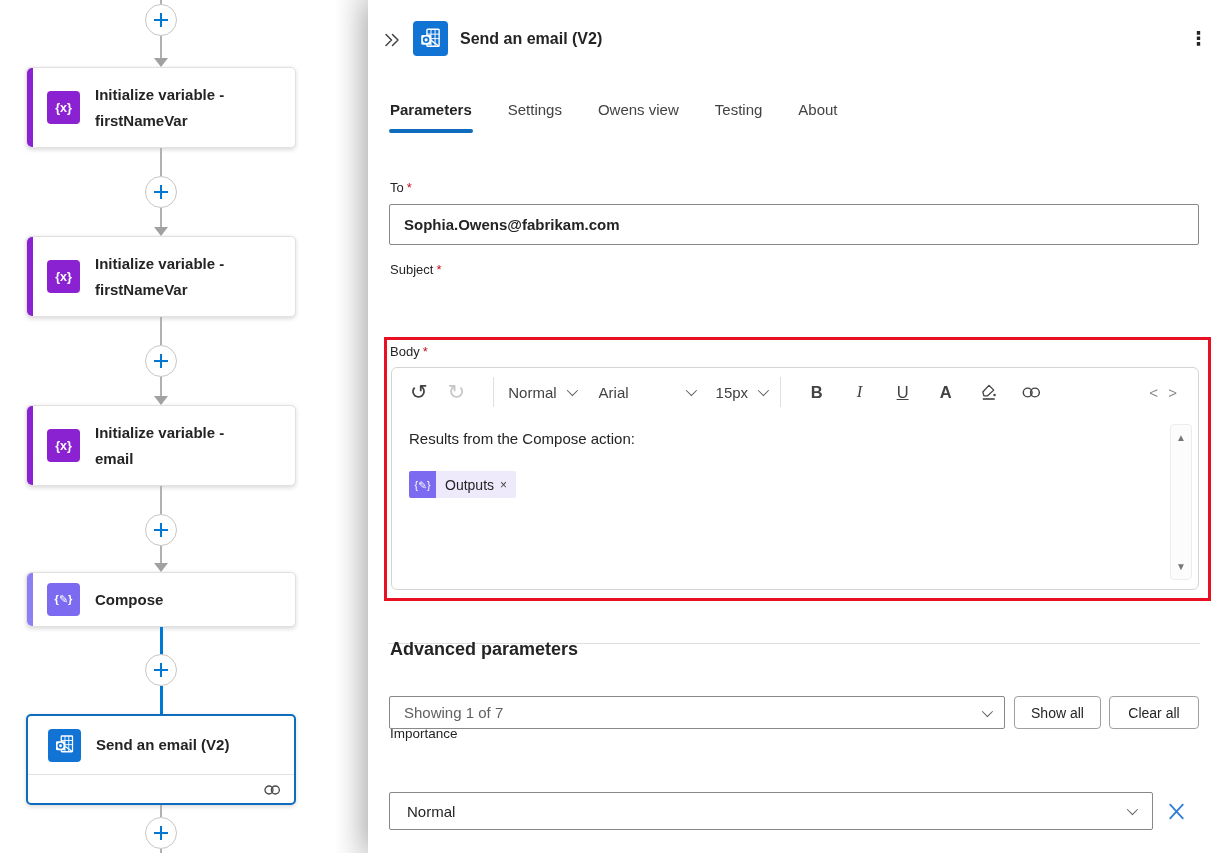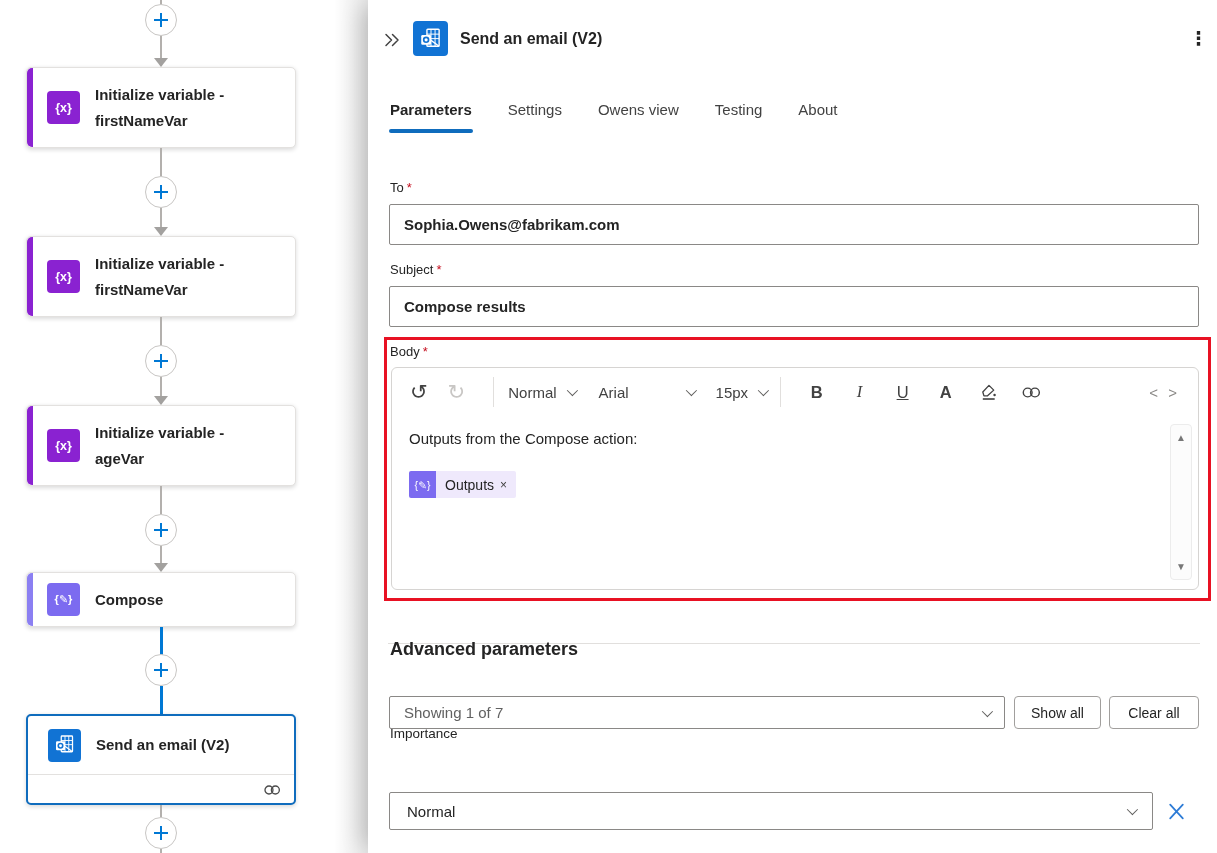--- a/index.html
+++ b/index.html
@@ -141,21 +141,21 @@
   <div class="arrowhead" style="top:396px;"></div>
 
   <div class="node" style="top:405px;height:81px;">
     <div class="bar" style="background:#8a22d1;"></div>
     <div class="row" style="height:100%;">
       <div class="tile" style="background:#8a22d1;">
           <span>{x}</span>
         </div>
       <div class="label">
           <div>Initialize variable -</div>
-          <div>ageVar</div>
+          <div>email</div>
         </div>
     </div>
   </div>
 
   <div class="vline" style="top:486px;height:28px;"></div>
   <div class="plus" style="top:514px;">
       <i class="h"></i>
       <i class="v"></i>
     </div>
   <div class="vline" style="top:546px;height:18px;"></div>
@@ -247,21 +247,20 @@
   </div>
 
   <div class="abs f-label" style="left:22px;top:180px;">
     <span>To</span><span class="req">*</span>
   </div>
   <input class="abs t-input" style="left: 21px; top: 204px;" value="Sophia.Owens@fabrikam.com">
 
   <div class="abs f-label" style="left:22px;top:262px;">
     <span>Subject</span><span class="req">*</span>
   </div>
-  <input class="abs t-input" style="left: 21px; top: 286px;" value="Compose results">
 
   <div class="abs callout" style="left:16px;top:337px;"></div>
   <div class="abs f-label" style="left:22px;top:344px;">
     <span>Body</span><span class="req">*</span>
   </div>
 
   <div class="abs editor" style="left:23px;top:367px;">
     <div class="rte-toolbar">
       <span class="tb-btn tb-undo">↺</span>
       <span class="tb-btn tb-redo">↻</span>
@@ -293,21 +292,21 @@
       <span class="tb-btn fmt">
         <svg width="22" height="13" viewBox="0 0 22 13">
           <circle cx="7" cy="6.5" r="4.6" fill="none" stroke="#424242" stroke-width="1.5"></circle>
           <circle cx="14.6" cy="6.5" r="4.6" fill="none" stroke="#424242" stroke-width="1.5"></circle>
         </svg>
       </span>
       <span class="tb-btn code-view">&lt; &gt;</span>
     </div>
 
     <div class="rte-content">
-      <div>Outputs from the Compose action:</div>
+      <div>Results from the Compose action:</div>
       <div class="token-row">
         <span class="token">
           <span class="tok-icon">{✎}</span>
           <span class="tok-label">
             <span>Outputs</span>
             <span class="tok-x">×</span>
           </span>
         </span>
       </div>
     </div>

